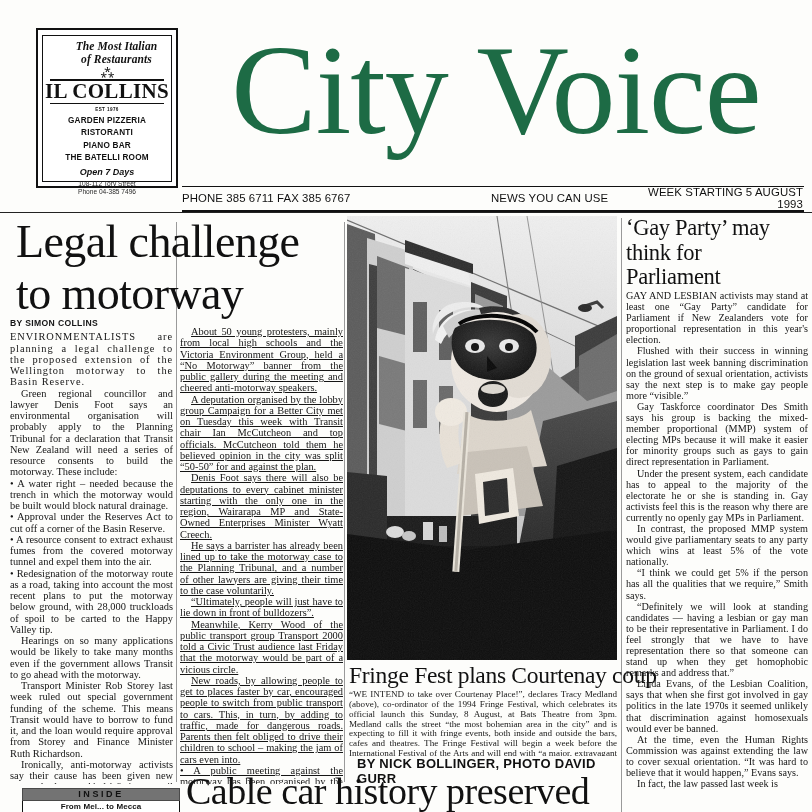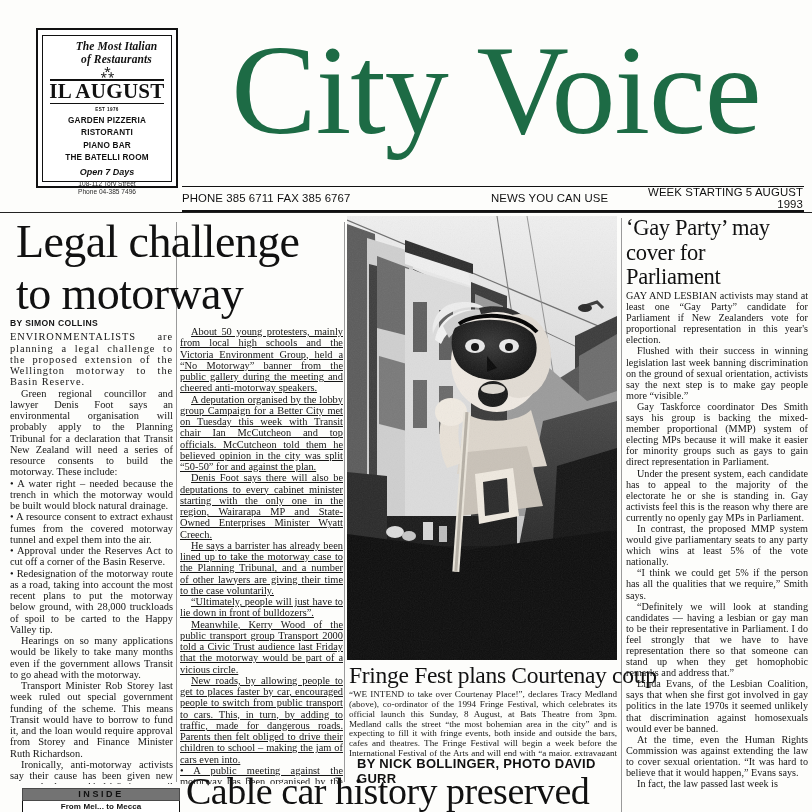--- a/index.html
+++ b/index.html
@@ -152,21 +152,21 @@
   <div class="masthead">
 
     <div class="ad-box">
       <div class="ad-inner">
         <div class="ad-tag">
           <div>The Most Italian</div>
           <div>of Restaurants</div>
         </div>
         <div class="ad-orn">⁂</div>
         <div class="ad-rule"></div>
-        <div class="ad-name">IL AUGUST</div>
+        <div class="ad-name">IL COLLINS</div>
         <div class="ad-rule thin"></div>
         <div class="ad-est">EST 1976</div>
         <div class="ad-list">
           <div>GARDEN PIZZERIA</div>
           <div>RISTORANTI</div>
           <div>PIANO BAR</div>
           <div>THE BATELLI ROOM</div>
         </div>
         <div class="ad-open">Open 7 Days</div>
         <div class="ad-addr">
@@ -197,22 +197,22 @@
   <div class="lead-head">
     <div>Legal challenge</div>
     <div>to motorway</div>
   </div>
 
   <div class="col" id="col1">
     <div class="byline">BY SIMON COLLINS</div>
     <p class="lede drop">ENVIRONMENTALISTS are planning a legal challenge to the proposed extension of the Wellington motorway to the Basin Reserve.</p>
     <p>Green regional councillor and lawyer Denis Foot says an environmental organisation will probably apply to the Planning Tribunal for a declaration that Transit New Zealand will need a series of resource consents to build the motorway. These include:</p>
     <p class="bullet">• A water right – needed because the trench in which the motorway would be built would block natural drainage.</p>
+    <p class="bullet">• Approval under the Reserves Act to cut off a corner of the Basin Reserve.</p>
     <p class="bullet">• A resource consent to extract exhaust fumes from the covered motorway tunnel and expel them into the air.</p>
-    <p class="bullet">• Approval under the Reserves Act to cut off a corner of the Basin Reserve.</p>
     <p class="bullet">• Redesignation of the motorway route as a road, taking into account the most recent plans to put the motorway below ground, with 28,000 truckloads of spoil to be carted to the Happy Valley tip.</p>
     <p>Hearings on so many applications would be likely to take many months even if the government allows Transit to go ahead with the motorway.</p>
     <p>Transport Minister Rob Storey last week ruled out special government funding of the scheme. This means Transit would have to borrow to fund it, and the loan would require approval from Storey and Finance Minister Ruth Richardson.</p>
     <p>Ironically, anti-motorway activists say their cause has been given new energy by last week's 14-6 city council vote to ask Transit to go ahead with the project “as soon as possible” – giving the 20-year-old issue a new sense of urgency.</p>
   </div>
 
   <div class="col" id="col2">
     <p>About 50 young protesters, mainly from local high schools and the Victoria Environment Group, held a “No Motorway” banner from the public gallery during the meeting and cheered anti-motorway speakers.</p>
     <p>A deputation organised by the lobby group Campaign for a Better City met on Tuesday this week with Transit chair Ian McCutcheon and top officials. McCutcheon told them he believed opinion in the city was split “50-50” for and against the plan.</p>
     <p>Denis Foot says there will also be deputations to every cabinet minister starting with the only one in the region, Wairarapa MP and State-Owned Enterprises Minister Wyatt Creech.</p>
@@ -332,21 +332,21 @@
   <div class="fringe-head">Fringe Fest plans Courtenay coup</div>
   <div class="fringe-body">
     <p>“WE INTEND to take over Courtenay Place!”, declares Tracy Medland (above), co-ordinator of the 1994 Fringe Festival, which celebrates its official launch this Sunday, 8 August, at Bats Theatre from 3pm. Medland calls the street “the most bohemian area in the city” and is expecting to fill it with fringe events, both inside and outside the bars, cafes and theatres. The Fringe Festival will begin a week before the International Festival of the Arts and will end with “a major, extravagant party”. Performers and venue operators are invited to attend the launch and hear more of the plans and guidelines for the event.</p>
   </div>
   <div class="fringe-byline">BY NICK BOLLINGER, PHOTO DAVID GURR</div>
 
   <div class="cable-head">Cable car history preserved</div>
 
   <div class="gay-head">
     <div>‘Gay Party’ may</div>
-    <div>cover for</div>
+    <div>think for</div>
     <div>Parliament</div>
   </div>
   <div class="col" id="col3">
     <p class="lede">GAY AND LESBIAN activists may stand at least one “Gay Party” candidate for Parliament if New Zealanders vote for proportional representation in this year's election.</p>
     <p>Flushed with their success in winning legislation last week banning discrimination on the ground of sexual orientation, activists say the next step is to make gay people more “visible.”</p>
     <p>Gay Taskforce coordinator Des Smith says his group is backing the mixed-member proportional (MMP) system of electing MPs because it will make it easier for minority groups such as gays to gain direct representation in Parliament.</p>
     <p>Under the present system, each candidate has to appeal to the majority of the electorate he or she is standing in. Gay activists feel this is the reason why there are currently no openly gay MPs in Parliament.</p>
     <p>In contrast, the proposed MMP system would give parliamentary seats to any party which wins at least 5% of the vote nationally.</p>
     <p>“I think we could get 5% if the person has all the qualities that we require,” Smith says.</p>
     <p>“Definitely we will look at standing candidates — having a lesbian or gay man to be their representative in Parliament. I do feel strongly that we have to have representation there so that someone can stand up when they get homophobic remarks and address that.”</p>

